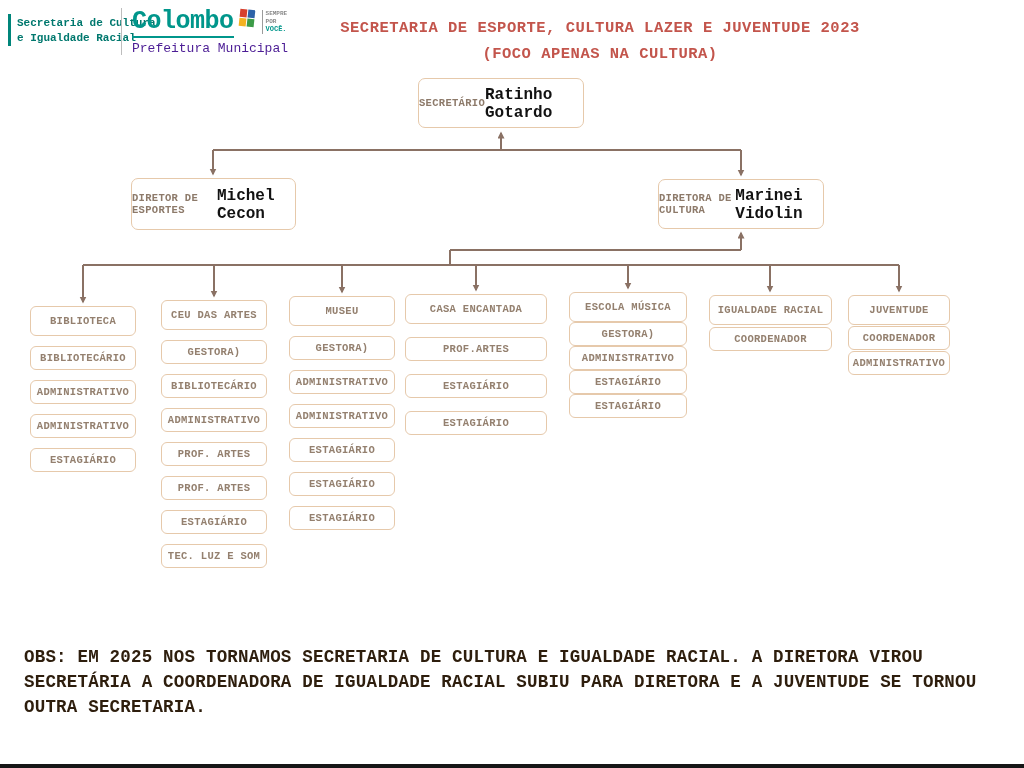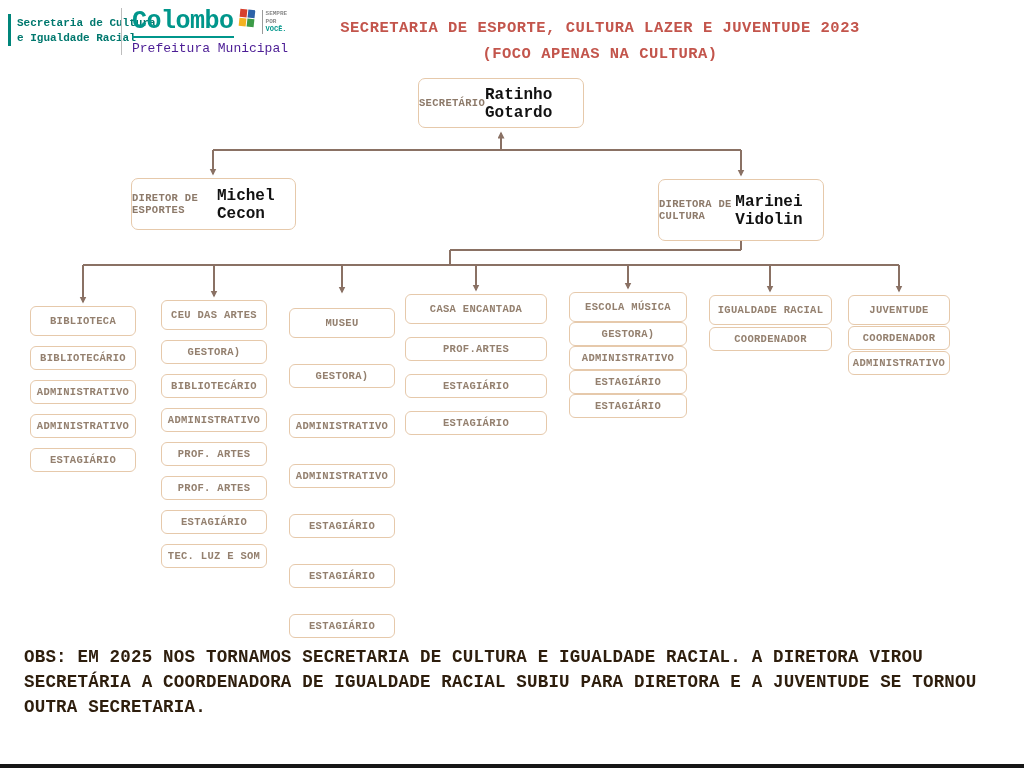--- a/index.html
+++ b/index.html
@@ -109,21 +109,21 @@
   <div class="node" style="left:418px;top:78px;width:166px;height:50px;">
     <div class="t">SECRETÁRIO</div>
     <div class="n">Ratinho Gotardo</div>
   </div>
 
   <div class="node" style="left:131px;top:178px;width:165px;height:52px;">
     <div class="t">DIRETOR DE ESPORTES</div>
     <div class="n">Michel Cecon</div>
   </div>
 
-  <div class="node" style="left:658px;top:179px;width:166px;height:62px;">
+  <div class="node" style="left:658px;top:179px;width:166px;height:50px;">
     <div class="t">DIRETORA DE CULTURA</div>
     <div class="n">Marinei Vidolin</div>
   </div>
 
   <div class="col" style="left:30px; top:306px;width:106px;gap:10px;">
       <div class="colhead">BIBLIOTECA</div>
       <div class="item">BIBLIOTECÁRIO</div>
       <div class="item">ADMINISTRATIVO</div>
       <div class="item">ADMINISTRATIVO</div>
       <div class="item">ESTAGIÁRIO</div>
@@ -131,21 +131,21 @@
   <div class="col" style="left:161px;top:300px;width:106px;gap:10px;">
       <div class="colhead">CEU DAS ARTES</div>
       <div class="item">GESTORA)</div>
       <div class="item">BIBLIOTECÁRIO</div>
       <div class="item">ADMINISTRATIVO</div>
       <div class="item">PROF. ARTES</div>
       <div class="item">PROF. ARTES</div>
       <div class="item">ESTAGIÁRIO</div>
       <div class="item">TEC. LUZ E SOM</div>
     </div>
-  <div class="col" style="left:289px;top:308px;width:106px;gap:26px;">
+  <div class="col" style="left:289px;top:296px;width:106px;gap:10px;">
       <div class="colhead">MUSEU</div>
       <div class="item">GESTORA)</div>
       <div class="item">ADMINISTRATIVO</div>
       <div class="item">ADMINISTRATIVO</div>
       <div class="item">ESTAGIÁRIO</div>
       <div class="item">ESTAGIÁRIO</div>
       <div class="item">ESTAGIÁRIO</div>
     </div>
   <div class="col" style="left:405px;top:294px;width:142px;gap:13px;">
       <div class="colhead">CASA ENCANTADA</div>

